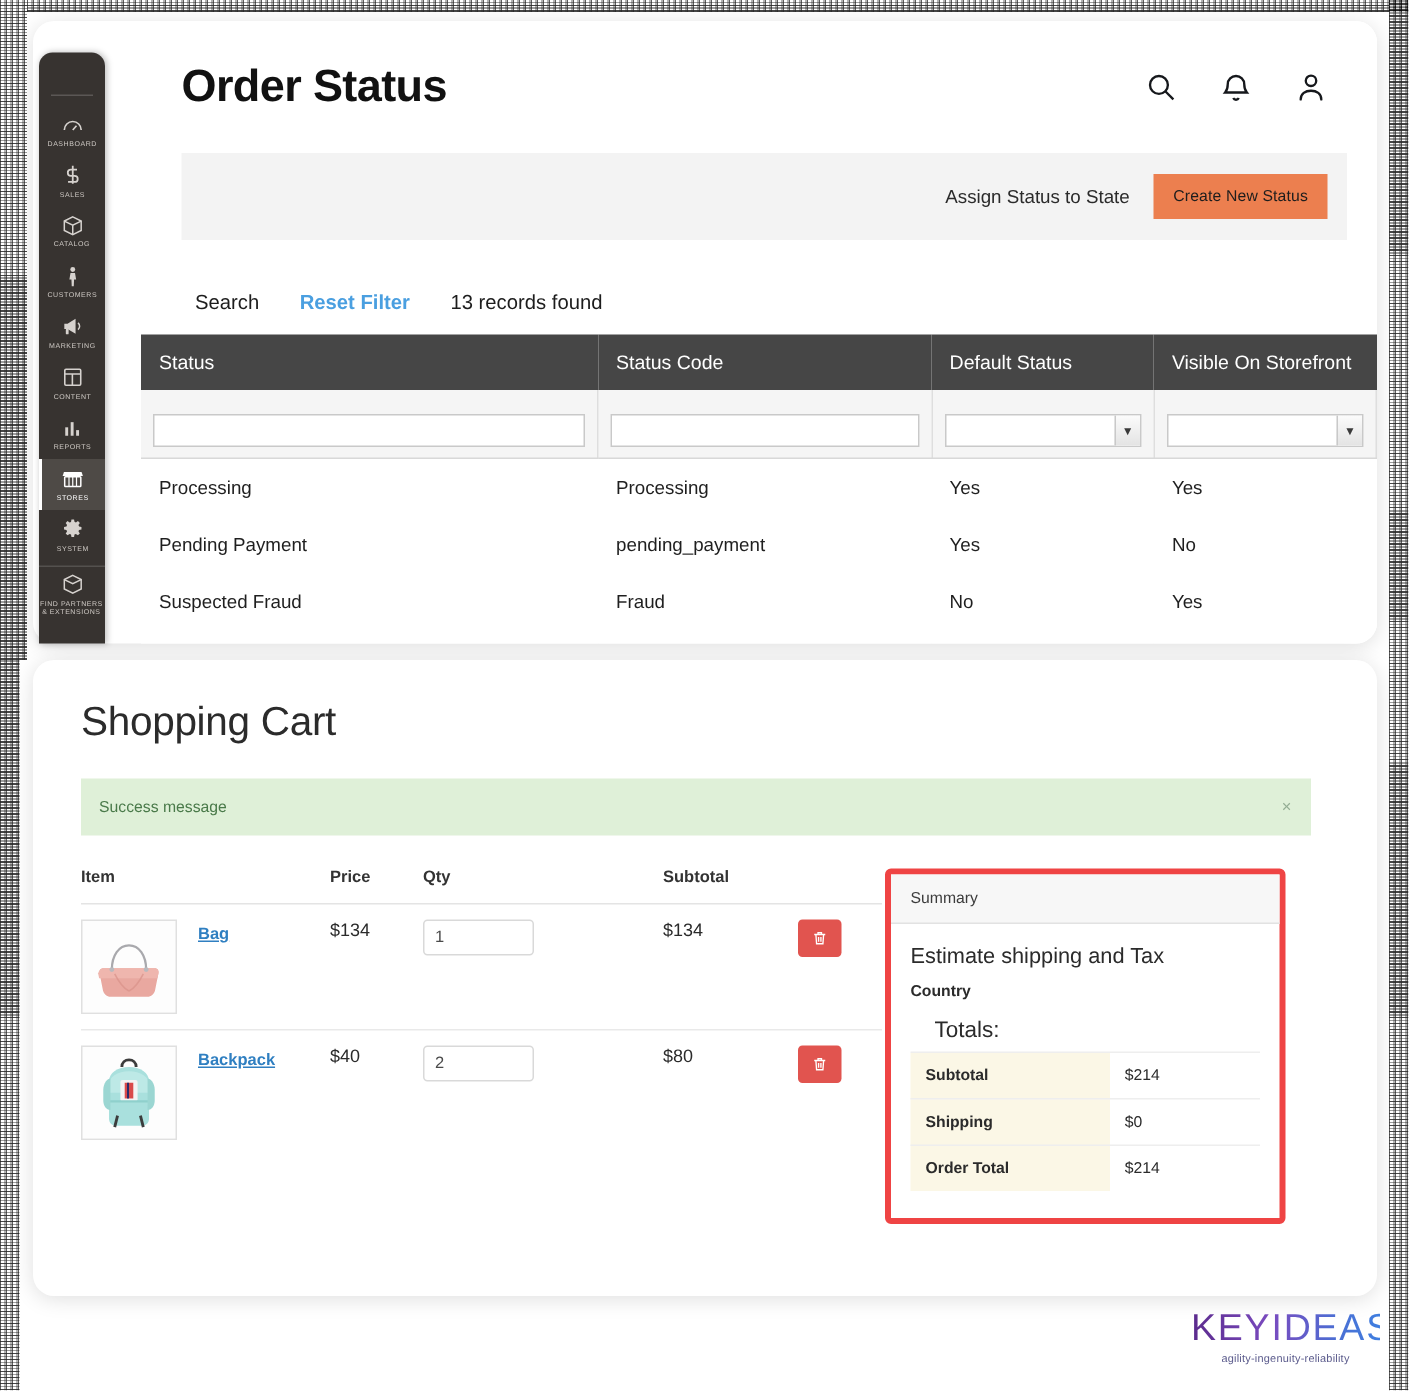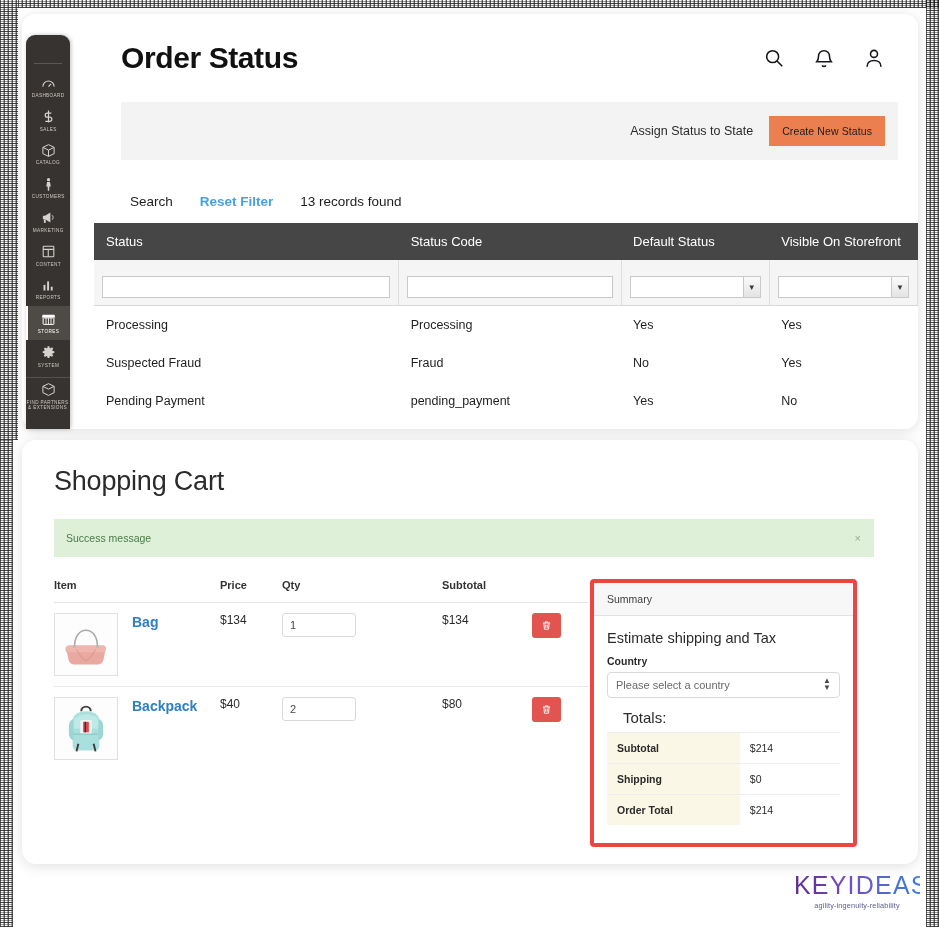--- a/index.html
+++ b/index.html
@@ -283,21 +283,21 @@
 
   .thumb {
     width: 64px; height: 63px;
     border: 1px solid #e0e0e0;
     background: #fdfdfd;
     position: relative;
     overflow: hidden;
   }
   .thumb svg { width: 100%; height: 100%; display: block; }
 
-  .item-link { font-size: 14px; color: #2f7fc1; font-weight: bold; cursor: pointer; }
+  .item-link { font-size: 11px; color: #2f7fc1; font-weight: bold; cursor: pointer; text-decoration: underline; }
   .cell-txt { font-size: 12px; color: #2b2b2b; }
   .qty-input {
     width: 74px; height: 24px;
     border: 1px solid #d9d9d9;
     border-radius: 3px;
     font-size: 11px;
     padding: 0 7px;
     color: #4a4a4a;
     font-family: "Liberation Sans", sans-serif;
     background: #ffffff;
@@ -462,30 +462,30 @@
               </div>
             </td>
           </tr>
           <tr>
             <td>Processing</td>
             <td>Processing</td>
             <td>Yes</td>
             <td>Yes</td>
           </tr>
           <tr>
+            <td>Pending Payment</td>
+            <td>pending_payment</td>
+            <td>Yes</td>
+            <td>No</td>
+          </tr>
+          <tr>
             <td>Suspected Fraud</td>
             <td>Fraud</td>
             <td>No</td>
             <td>Yes</td>
-          </tr>
-          <tr>
-            <td>Pending Payment</td>
-            <td>pending_payment</td>
-            <td>Yes</td>
-            <td>No</td>
           </tr>
           <tr>
             <td>Payment Review</td>
             <td>pending_review</td>
             <td>Yes</td>
             <td>Yes</td>
           </tr>
         </tbody>
       </table>
 
@@ -706,24 +706,20 @@
           </tbody>
         </table>
       </div>
 
       <div class="cart-right">
         <div class="summary">
           <div class="summary-hd">Summary</div>
           <div class="summary-bd">
             <div class="sum-h2">Estimate shipping and Tax</div>
             <div class="sum-lbl">Country</div>
-            <div class="country-sel">
-              <span>Please select a country</span>
-              <span class="spin">▲<br>▼</span>
-            </div>
             <div class="sum-h3">Totals:</div>
             <table class="totals">
               <tbody>
                 <tr>
                   <td>Subtotal</td>
                   <td>$214</td>
                 </tr>
                 <tr>
                   <td>Shipping</td>
                   <td>$0</td>

